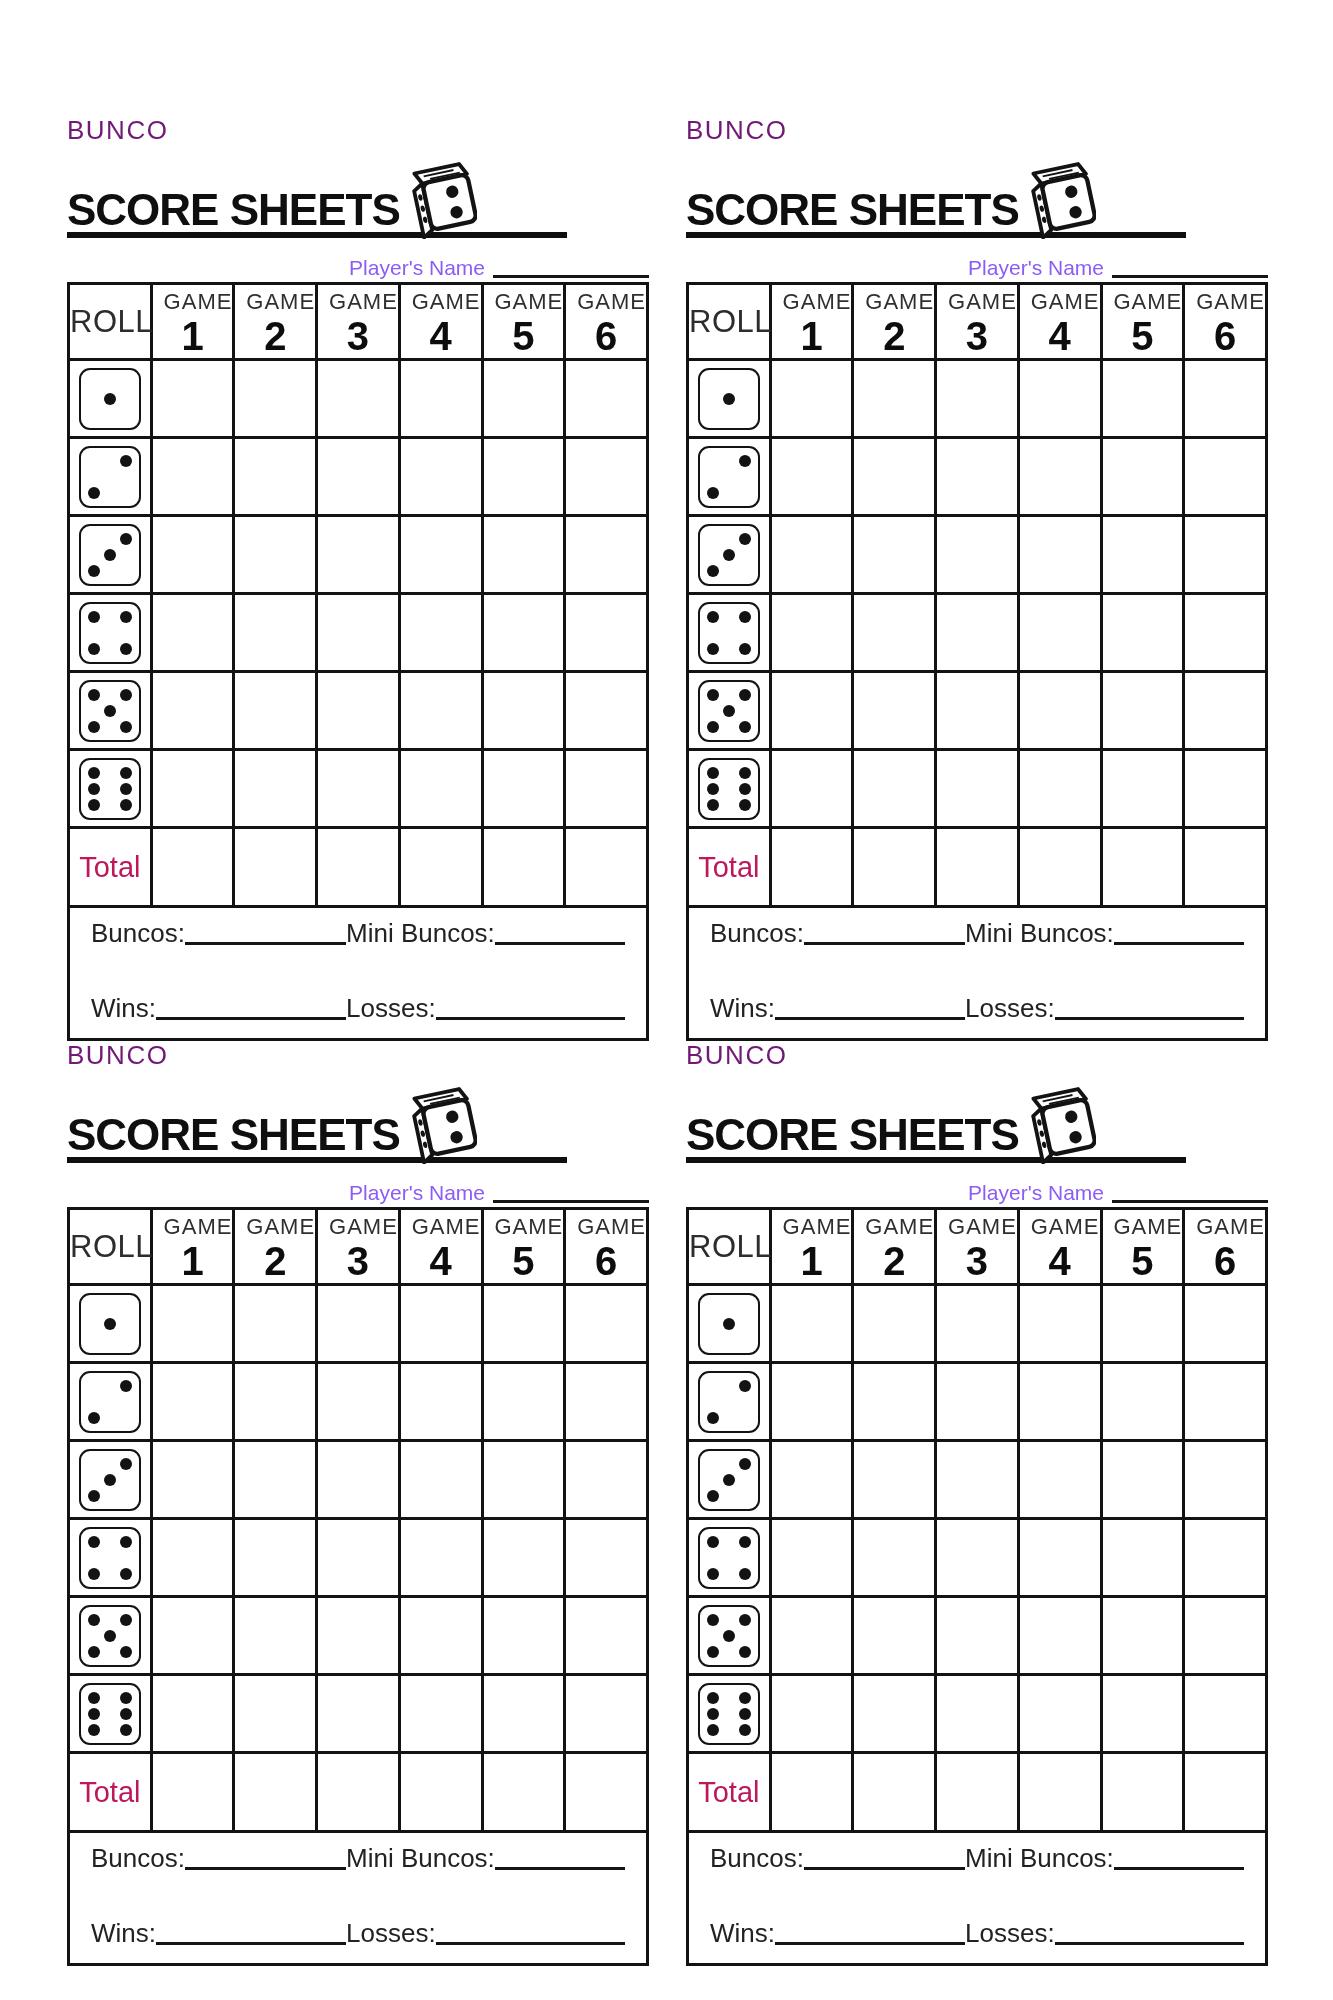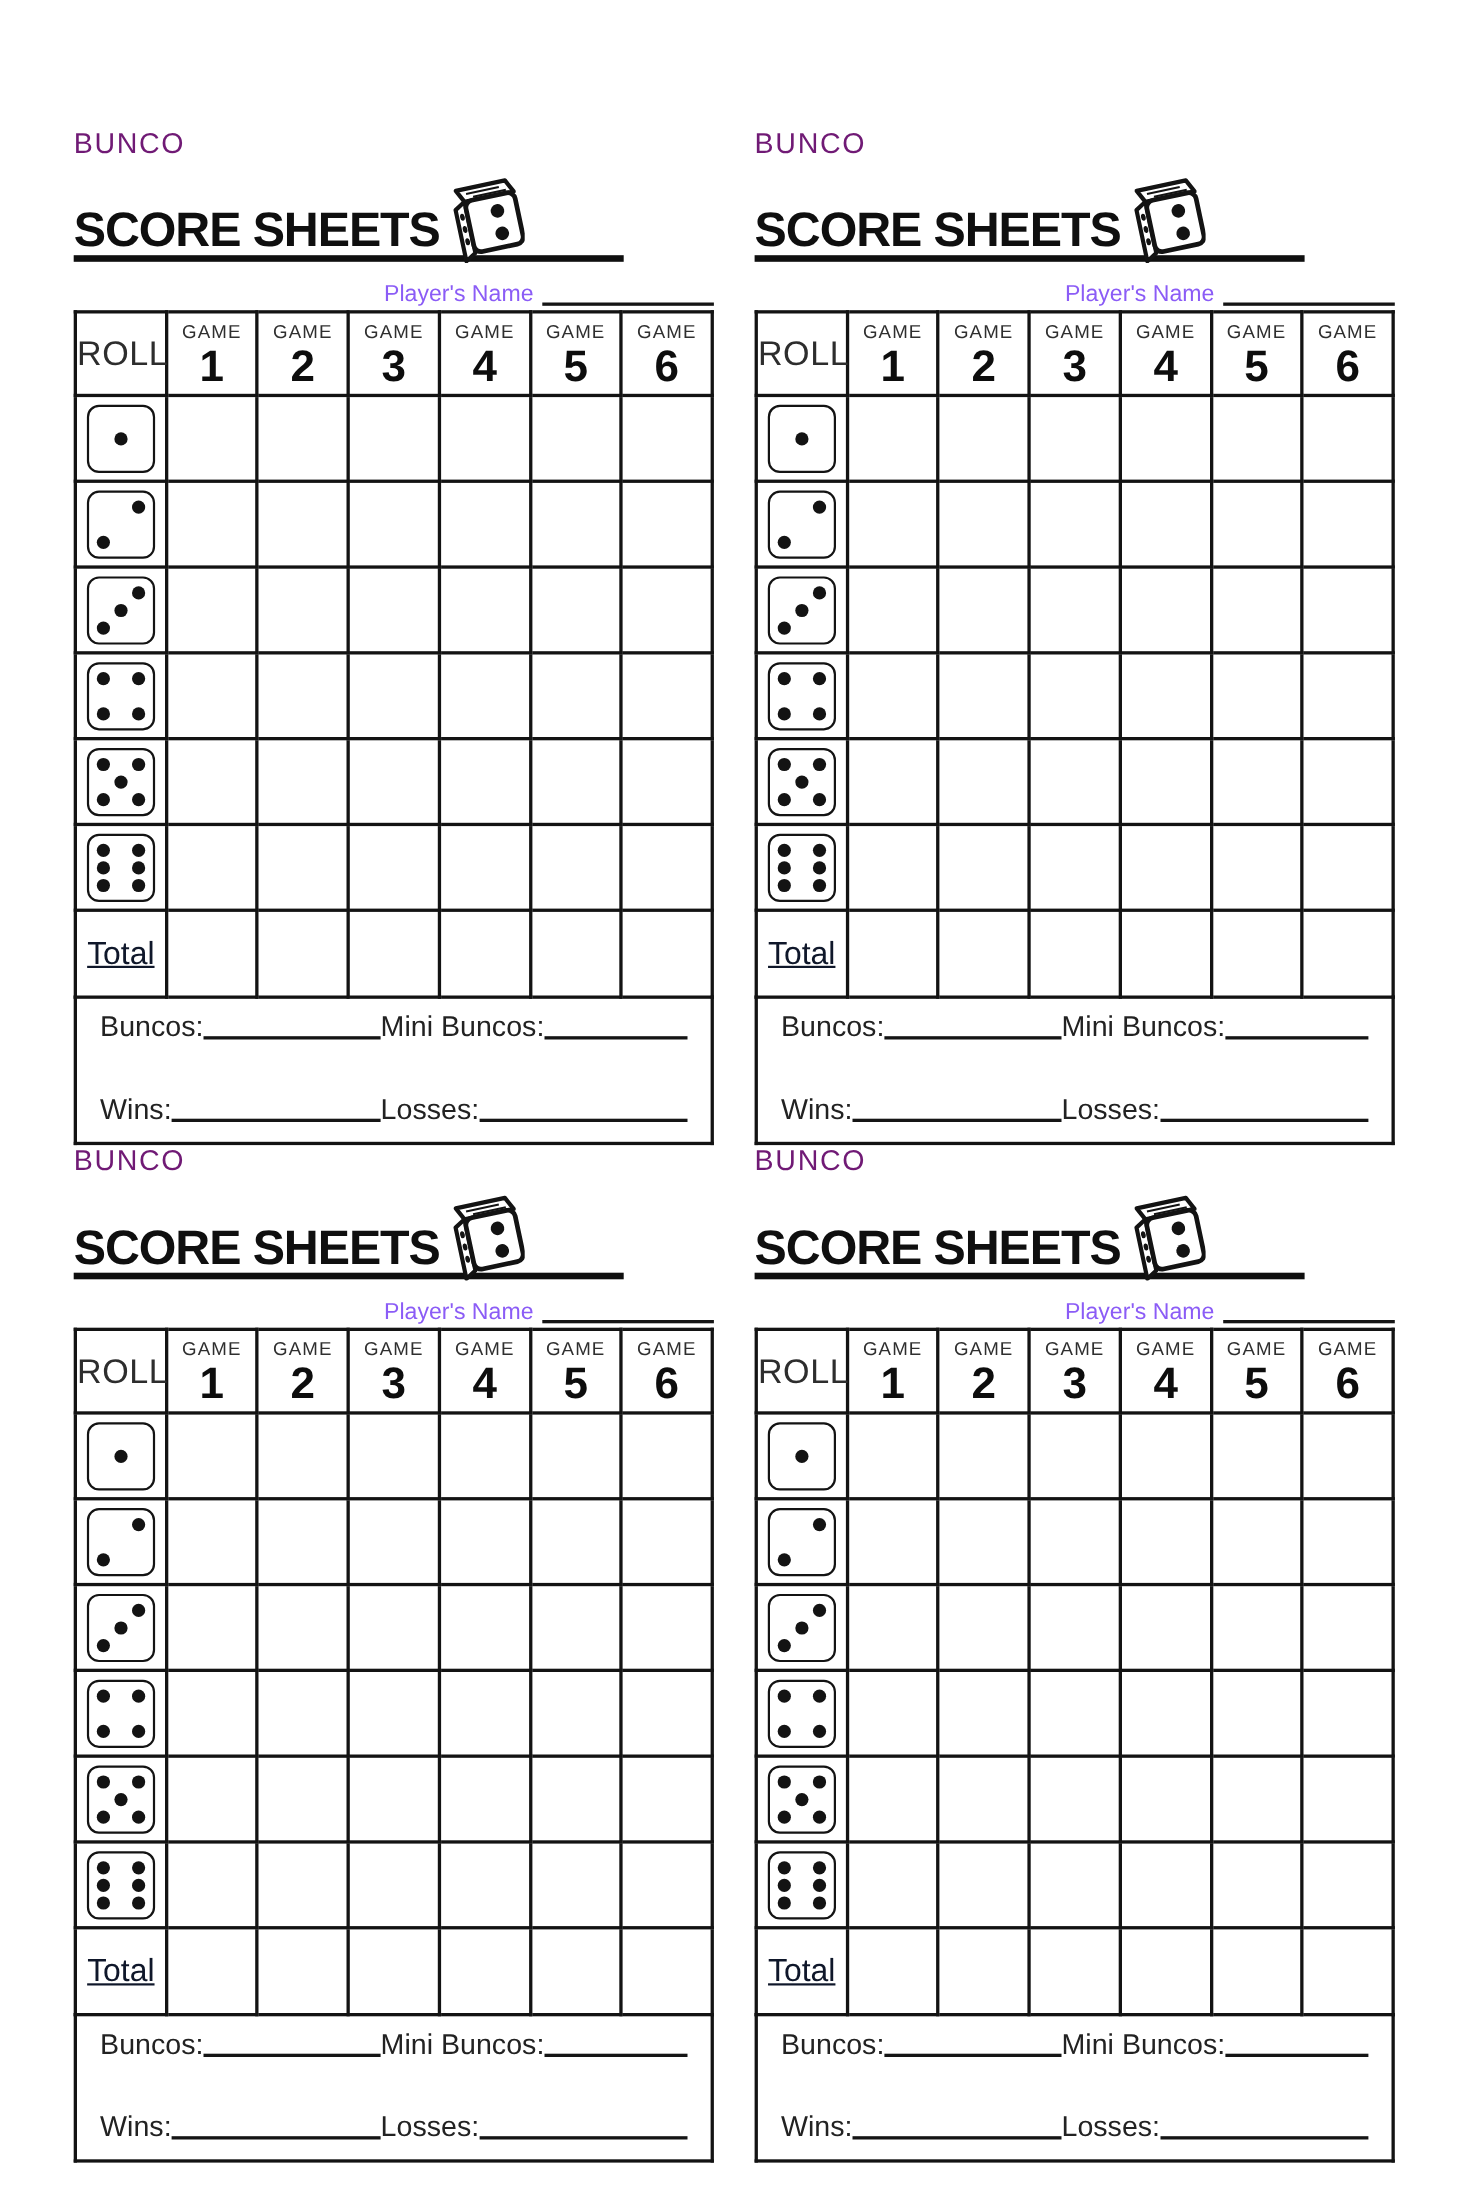--- a/index.html
+++ b/index.html
@@ -53,29 +53,29 @@
     border:3px solid #131313; padding:0; text-align:center; vertical-align:middle;
     background:#ffffff;
   }
   .score-table thead tr { height:76px; }
   .dice-row { height:78px; }
   .total-row { height:79px; }
   .roll-th {
     font-size:31px; font-weight:300; color:#2d2d2d; letter-spacing:0.5px;
   }
   .game-th .g {
-    display:block; font-size:17px; font-weight:400; letter-spacing:1px;
-    color:#2f2f2f; padding-top:5px; line-height:1.1;
+    display:block; font-size:22px; font-weight:400; letter-spacing:1px;
+    color:#2f2f2f; padding-top:5px; line-height:1.1;text-align:right;
   }
   .game-th .n {
     display:block; font-size:40px; font-weight:800; color:#0d0d0d; line-height:1.1;
   }
   .total-td {
     text-align:left; padding-left:11px;
-    font-size:29px; font-weight:300; color:#0f172a;text-decoration:underline;
+    font-size:29px; font-weight:300; color:#be185d;
   }
 
   
   .die {
     display:grid; grid-template-columns:repeat(3,1fr); grid-template-rows:repeat(3,1fr);
     width:62px; height:62px; margin:0 auto; padding:5px;
     border:2.5px solid #131313; border-radius:11px; background:#fff;
   }
   .die .c { display:flex; align-items:center; justify-content:center; }
   .die .c.pip::after {

